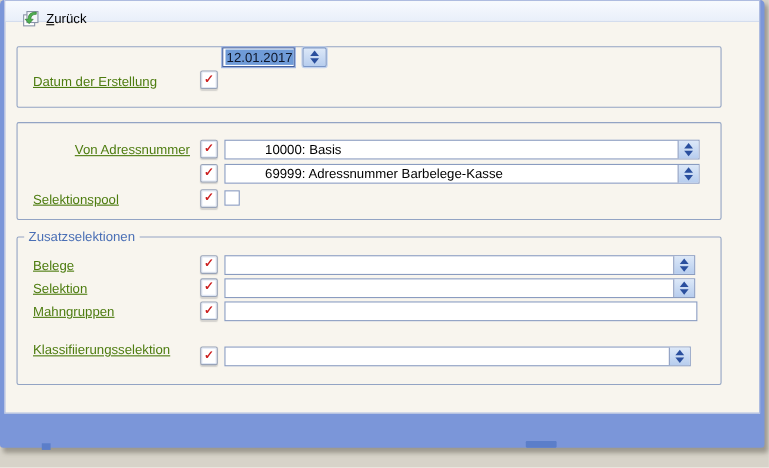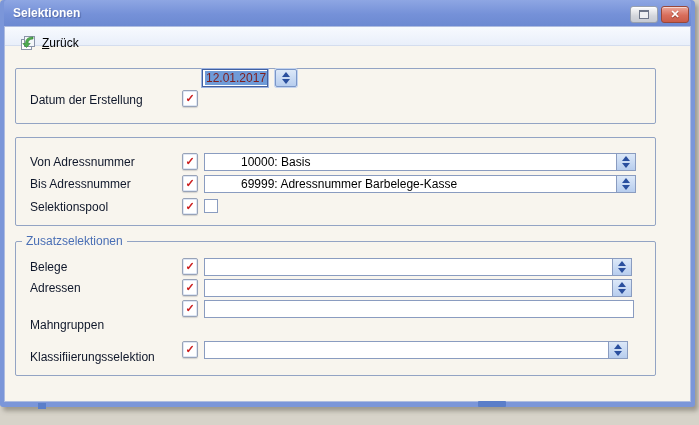--- a/index.html
+++ b/index.html
@@ -68,21 +68,21 @@
     position:absolute;border:1px solid #93a4c4;border-radius:2px;
     box-sizing:border-box;
   }
   .grouptitle{
     position:absolute;top:-8px;left:6px;background:#f8f5ee;
     padding:0 4px;color:#4a6fb5;font-size:12px;line-height:14px;white-space:nowrap;
   }
   .g1{left:10px;top:41px;width:641px;height:56px;}
   .g2{left:10px;top:110px;width:641px;height:89px;}
   .g3{left:10px;top:214px;width:641px;height:135px;}
-  .rowlabel{position:absolute;left:14px;font-size:12px;line-height:15px;color:#0f172a;white-space:nowrap;}
+  .rowlabel{position:absolute;left:14px;font-size:12px;line-height:15px;color:#4d7c0f;white-space:nowrap;text-decoration:underline;}
   
   .checkicon{
     position:absolute;left:166px;width:14px;height:15px;
     background:#fff;border:1px solid #98a3b8;border-radius:2px;
     color:#cc1f1f;font-weight:bold;font-size:11px;line-height:14px;text-align:center;
     box-shadow:inset 0 0 0 1px rgba(215,225,242,.8), 0 1px 1px rgba(160,160,160,.4);
     cursor:default;
   }
   
   .checkbox{
@@ -106,47 +106,38 @@
   }
   .arr-up{width:0;height:0;border-left:4px solid transparent;border-right:4px solid transparent;border-bottom:5px solid #2a4f9e;}
   .arr-down{width:0;height:0;border-left:4px solid transparent;border-right:4px solid transparent;border-top:5px solid #2a4f9e;margin-top:2px;}
   
   .date-input{
     position:absolute;left:186px;width:66px;height:18px;
     background:#fff;border:1px solid #43609f;box-sizing:border-box;
     box-shadow:0 0 0 1px #9db4e2;
     font-size:12px;line-height:16px;padding-left:2px;cursor:text;
   }
-  .date-input .sel{background:#6f9bd8;color:#7f1d1d;padding:0 1px;}
+  .date-input .sel{background:#6f9bd8;color:#0f172a;padding:0 1px;}
   .date-spin{
     position:absolute;left:259px;width:22px;height:18px;
     border:1px solid #7a96c8;border-radius:2px;box-sizing:border-box;
     background:linear-gradient(#dce8f8,#b7cdee);
     box-shadow:0 0 0 1px #c3d3ee;
     display:flex;flex-direction:column;align-items:center;justify-content:center;cursor:default;
   }
   
   .artifact{position:absolute;background:#5b7ec9;}
   .a1{left:38px;top:403px;width:8px;height:6px;}
   .a2{left:478px;top:401px;width:28px;height:6px;border-radius:1px;}
 </style>
 </head>
 <body>
 
 <div class="window">
 
-  <div class="titlebar">
-    <span>Selektionen</span>
-    <div class="winbtn btn-restore">
-      <span class="glyph"></span>
-    </div>
-    <div class="winbtn btn-close">
-      <span>✕</span>
-    </div>
-  </div>
 
   <div class="client">
 
     <div class="toolbar">
       <div class="back-btn">
         <svg width="16" height="16" viewBox="0 0 16 16">
           <rect x="1.5" y="4.5" width="10" height="10" fill="#ffffff" stroke="#8a94a8"></rect>
           <rect x="4.5" y="1.5" width="10" height="10" fill="#f4f6f9" stroke="#8a94a8"></rect>
           <path d="M13 4 Q8 4 8 8.5 L10.2 8.5 L6.5 12.5 L2.8 8.5 L5.5 8.5 Q5.5 1.8 13 2 Z" fill="#4fae4f" stroke="#2e7d32" stroke-width="0.6"></path>
         </svg>
@@ -159,31 +150,30 @@
       <span class="checkicon" style="top:21px;">✓</span>
       <span class="date-input"><span class="sel">12.01.2017</span></span>
       <span class="date-spin">
         <span class="arr-up"></span>
         <span class="arr-down"></span>
       </span>
     </div>
 
     <div class="groupbox g2">
 
-      <span class="rowlabel" style="top:17px;">Von Adressnummer</span>
+      <span class="rowlabel" style="top:17px;margin-left:38px;">Von Adressnummer</span>
       <span class="checkicon" style="top:15px;">✓</span>
       <div class="combo" style="top:15px;">
         <span class="combo-text">10000: Basis</span>
         <span class="spin">
           <span class="arr-up"></span>
           <span class="arr-down"></span>
         </span>
       </div>
 
-      <span class="rowlabel" style="top:39px;">Bis Adressnummer</span>
       <span class="checkicon" style="top:37px;">✓</span>
       <div class="combo" style="top:37px;">
         <span class="combo-text">69999: Adressnummer Barbelege-Kasse</span>
         <span class="spin">
           <span class="arr-up"></span>
           <span class="arr-down"></span>
         </span>
       </div>
 
       <span class="rowlabel" style="top:62px;">Selektionspool</span>
@@ -197,37 +187,37 @@
       <span class="rowlabel" style="top:18px;">Belege</span>
       <span class="checkicon" style="top:16px;">✓</span>
       <div class="combo" style="top:16px;width:428px;">
         <span class="combo-text"></span>
         <span class="spin">
           <span class="arr-up"></span>
           <span class="arr-down"></span>
         </span>
       </div>
 
-      <span class="rowlabel" style="top:39px;">Adressen</span>
+      <span class="rowlabel" style="top:39px;">Selektion</span>
       <span class="checkicon" style="top:37px;">✓</span>
       <div class="combo" style="top:37px;width:428px;">
         <span class="combo-text"></span>
         <span class="spin">
           <span class="arr-up"></span>
           <span class="arr-down"></span>
         </span>
       </div>
 
-      <span class="rowlabel" style="top:60px;margin-top:16px;">Mahngruppen</span>
+      <span class="rowlabel" style="top:60px;">Mahngruppen</span>
       <span class="checkicon" style="top:58px;">✓</span>
       <div class="combo" style="top:58px;width:430px;">
         <span class="combo-text"></span>
       </div>
 
-      <span class="rowlabel" style="top:108px;text-align:center;">Klassifiierungsselektion</span>
+      <span class="rowlabel" style="top:95px;text-align:center;">Klassifiierungsselektion</span>
       <span class="checkicon" style="top:99px;">✓</span>
       <div class="combo" style="top:99px;width:424px;">
         <span class="combo-text"></span>
         <span class="spin">
           <span class="arr-up"></span>
           <span class="arr-down"></span>
         </span>
       </div>
     </div>
 

